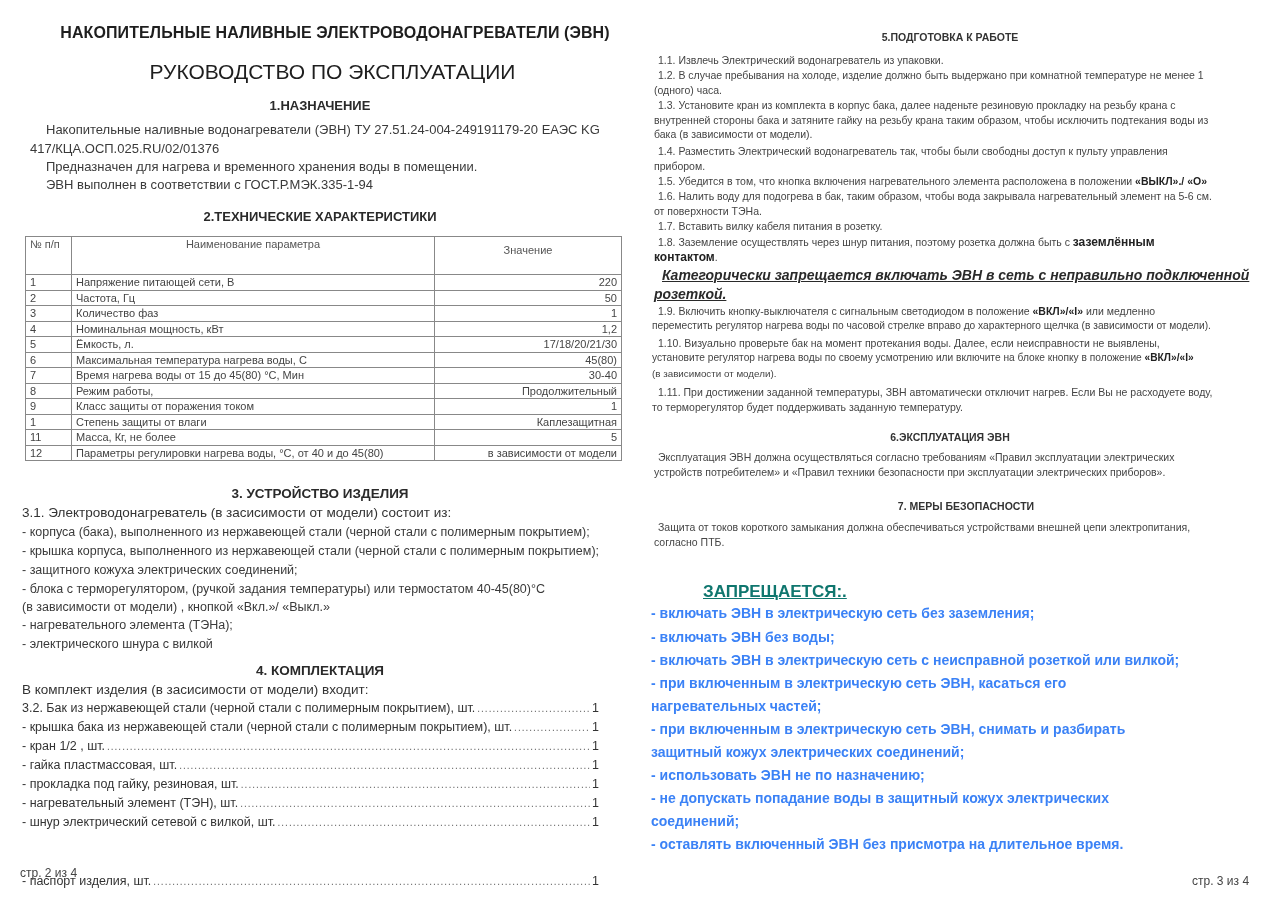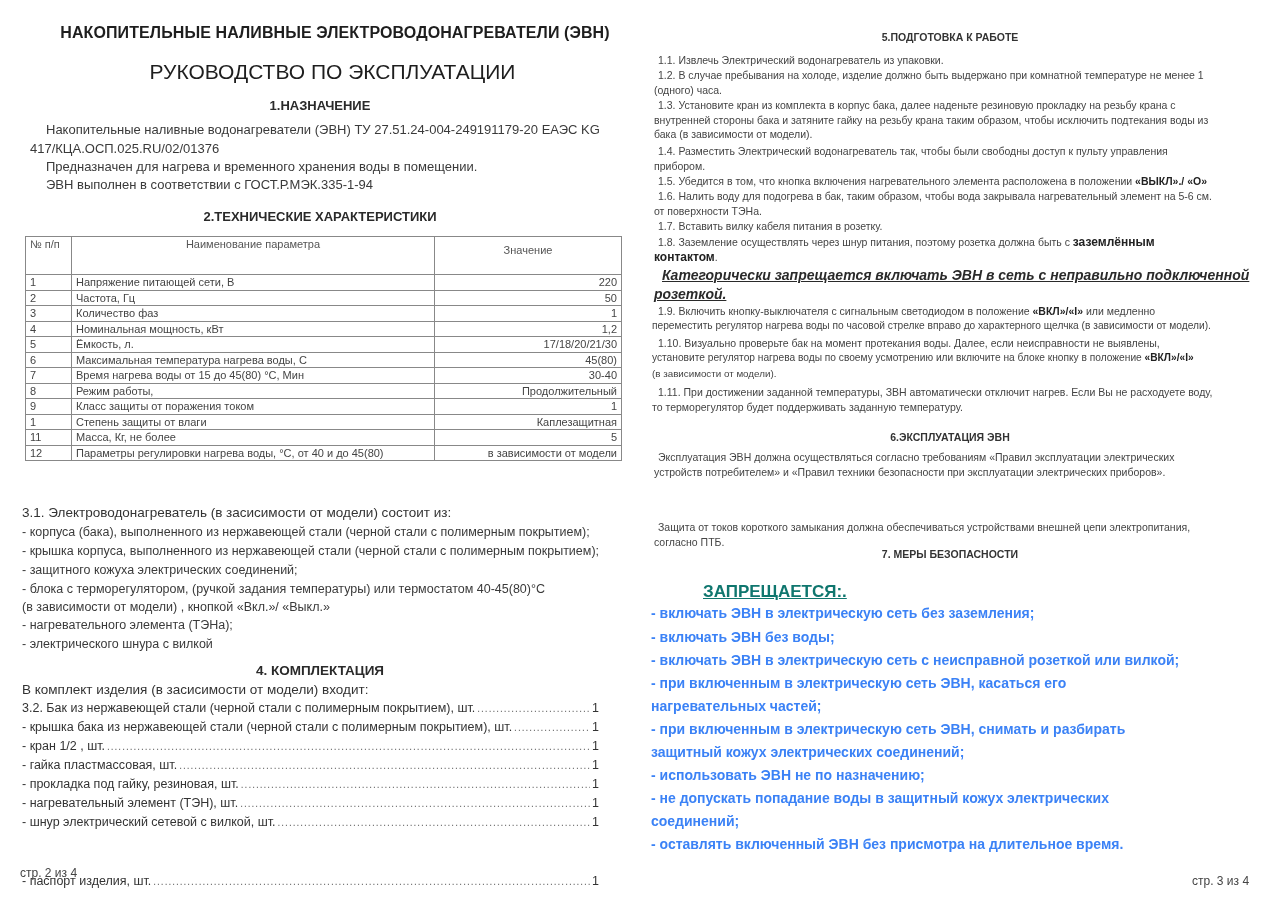--- a/index.html
+++ b/index.html
@@ -153,20 +153,21 @@
           <td class="c-val">5</td>
         </tr>
       <tr>
           <td>12</td>
           <td>Параметры регулировки нагрева воды, °С, от 40 и до 45(80)</td>
           <td class="c-val">в зависимости от модели</td>
         </tr>
     </tbody>
   </table>
 
+  <div class="abs sec-head-l" style="top:486px; font-size:13.5px;">3. УСТРОЙСТВО ИЗДЕЛИЯ</div>
   <div class="abs para-l-lg" style="left:22px; top:505px;">3.1. Электроводонагреватель (в засисимости от модели) состоит из:</div>
   <div class="abs para-l" style="left:22px; top:544px; font-size:12.5px;"> - крышка корпуса, выполненного из нержавеющей стали (черной стали с полимерным покрытием);</div>
   <div class="abs para-l" style="left:22px; top:525px; font-size:12.5px;"> - корпуса (бака), выполненного из нержавеющей стали (черной стали с полимерным покрытием);</div>
   <div class="abs para-l" style="left:22px; top:563px; font-size:12.5px;"> - защитного кожуха электрических соединений;</div>
   <div class="abs para-l" style="left:22px; top:582px; font-size:12.5px;"> - блока с терморегулятором, (ручкой задания температуры) или термостатом  40-45(80)°С</div>
   <div class="abs para-l" style="left:22px; top:600px; font-size:12.5px;">  (в зависимости от модели) , кнопкой «Вкл.»/ «Выкл.»</div>
   <div class="abs para-l" style="left:22px; top:618px; font-size:12.5px;"> - нагревательного элемента (ТЭНа);</div>
   <div class="abs para-l" style="left:22px; top:637px; font-size:12.5px;"> - электрического шнура с вилкой</div>
 
   <div class="abs sec-head-l" style="top:663px; font-size:13.5px;">4. КОМПЛЕКТАЦИЯ</div>
@@ -242,21 +243,21 @@
   <div class="abs para-r" style="left:18px; top:336px;">1.10. Визуально проверьте бак на момент протекания воды. Далее, если неисправности не выявлены,</div>
   <div class="abs para-r" style="left:12px; top:351px; font-size:10.2px;"><span>установите регулятор нагрева воды по своему усмотрению или включите на блоке кнопку в положение </span><b>«ВКЛ»/«I»</b></div>
   <div class="abs para-r" style="left:12px; top:367px; font-size:9.8px;">(в зависимости от модели).</div>
   <div class="abs para-r" style="left:18px; top:385px;">1.11. При достижении заданной температуры, ЗВН автоматически отключит нагрев. Если Вы не расходуете воду,</div>
   <div class="abs para-r" style="left:12px; top:400px;">то терморегулятор будет поддерживать заданную температуру.</div>
 
   <div class="abs sec-head-r" style="left:0; width:620px; top:431px;">6.ЭКСПЛУАТАЦИЯ ЭВН</div>
   <div class="abs para-r" style="left:18px; top:450px;">Эксплуатация ЭВН должна осуществляться согласно требованиям «Правил эксплуатации электрических</div>
   <div class="abs para-r" style="left:14px; top:465px;">устройств потребителем» и «Правил техники безопасности при эксплуатации электрических приборов».</div>
 
-  <div class="abs sec-head-r" style="left:0; width:620px; top:500px;margin-top:48px;">7. МЕРЫ БЕЗОПАСНОСТИ</div>
+  <div class="abs sec-head-r" style="left:16px; width:620px; top:500px;">7. МЕРЫ БЕЗОПАСНОСТИ</div>
   <div class="abs para-r" style="left:18px; top:520px;">Защита от токов короткого замыкания должна обеспечиваться устройствами внешней цепи электропитания,</div>
   <div class="abs para-r" style="left:14px; top:535px;">согласно ПТБ.</div>
 
   <div class="abs forbid-head" style="left:63px; top:582px;">ЗАПРЕЩАЕТСЯ:.</div>
   <div class="abs forbid-item" style="left:11px; top:605px;">- включать ЭВН в электрическую сеть без заземления;</div>
   <div class="abs forbid-item" style="left:11px; top:629px;">- включать ЭВН без воды;</div>
   <div class="abs forbid-item" style="left:11px; top:652px;">- включать ЭВН в электрическую сеть с неисправной розеткой или вилкой;</div>
   <div class="abs forbid-item" style="left:11px; top:675px;">- при включенным в электрическую сеть ЭВН, касаться его</div>
   <div class="abs forbid-item" style="left:11px; top:698px;">нагревательных частей;</div>
   <div class="abs forbid-item" style="left:11px; top:721px;">- при включенным в электрическую сеть ЭВН, снимать и разбирать</div>

